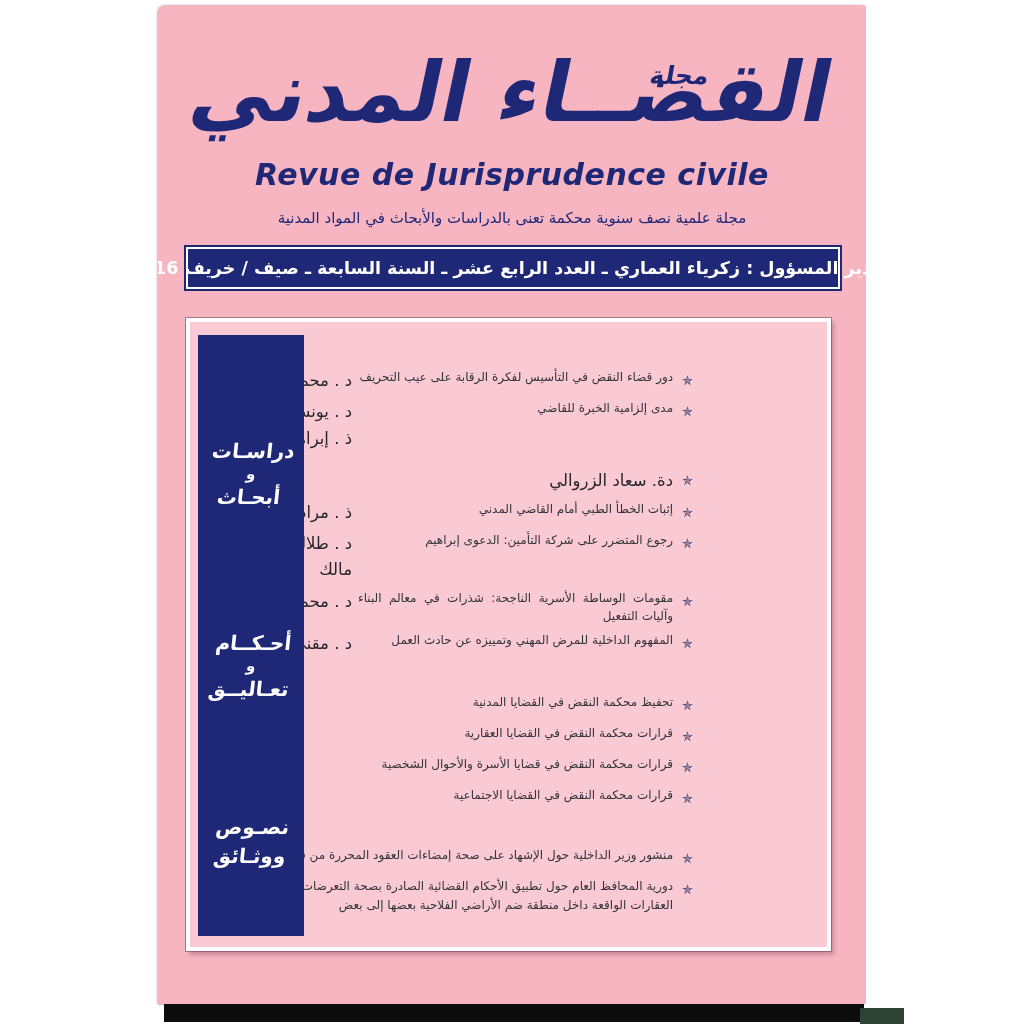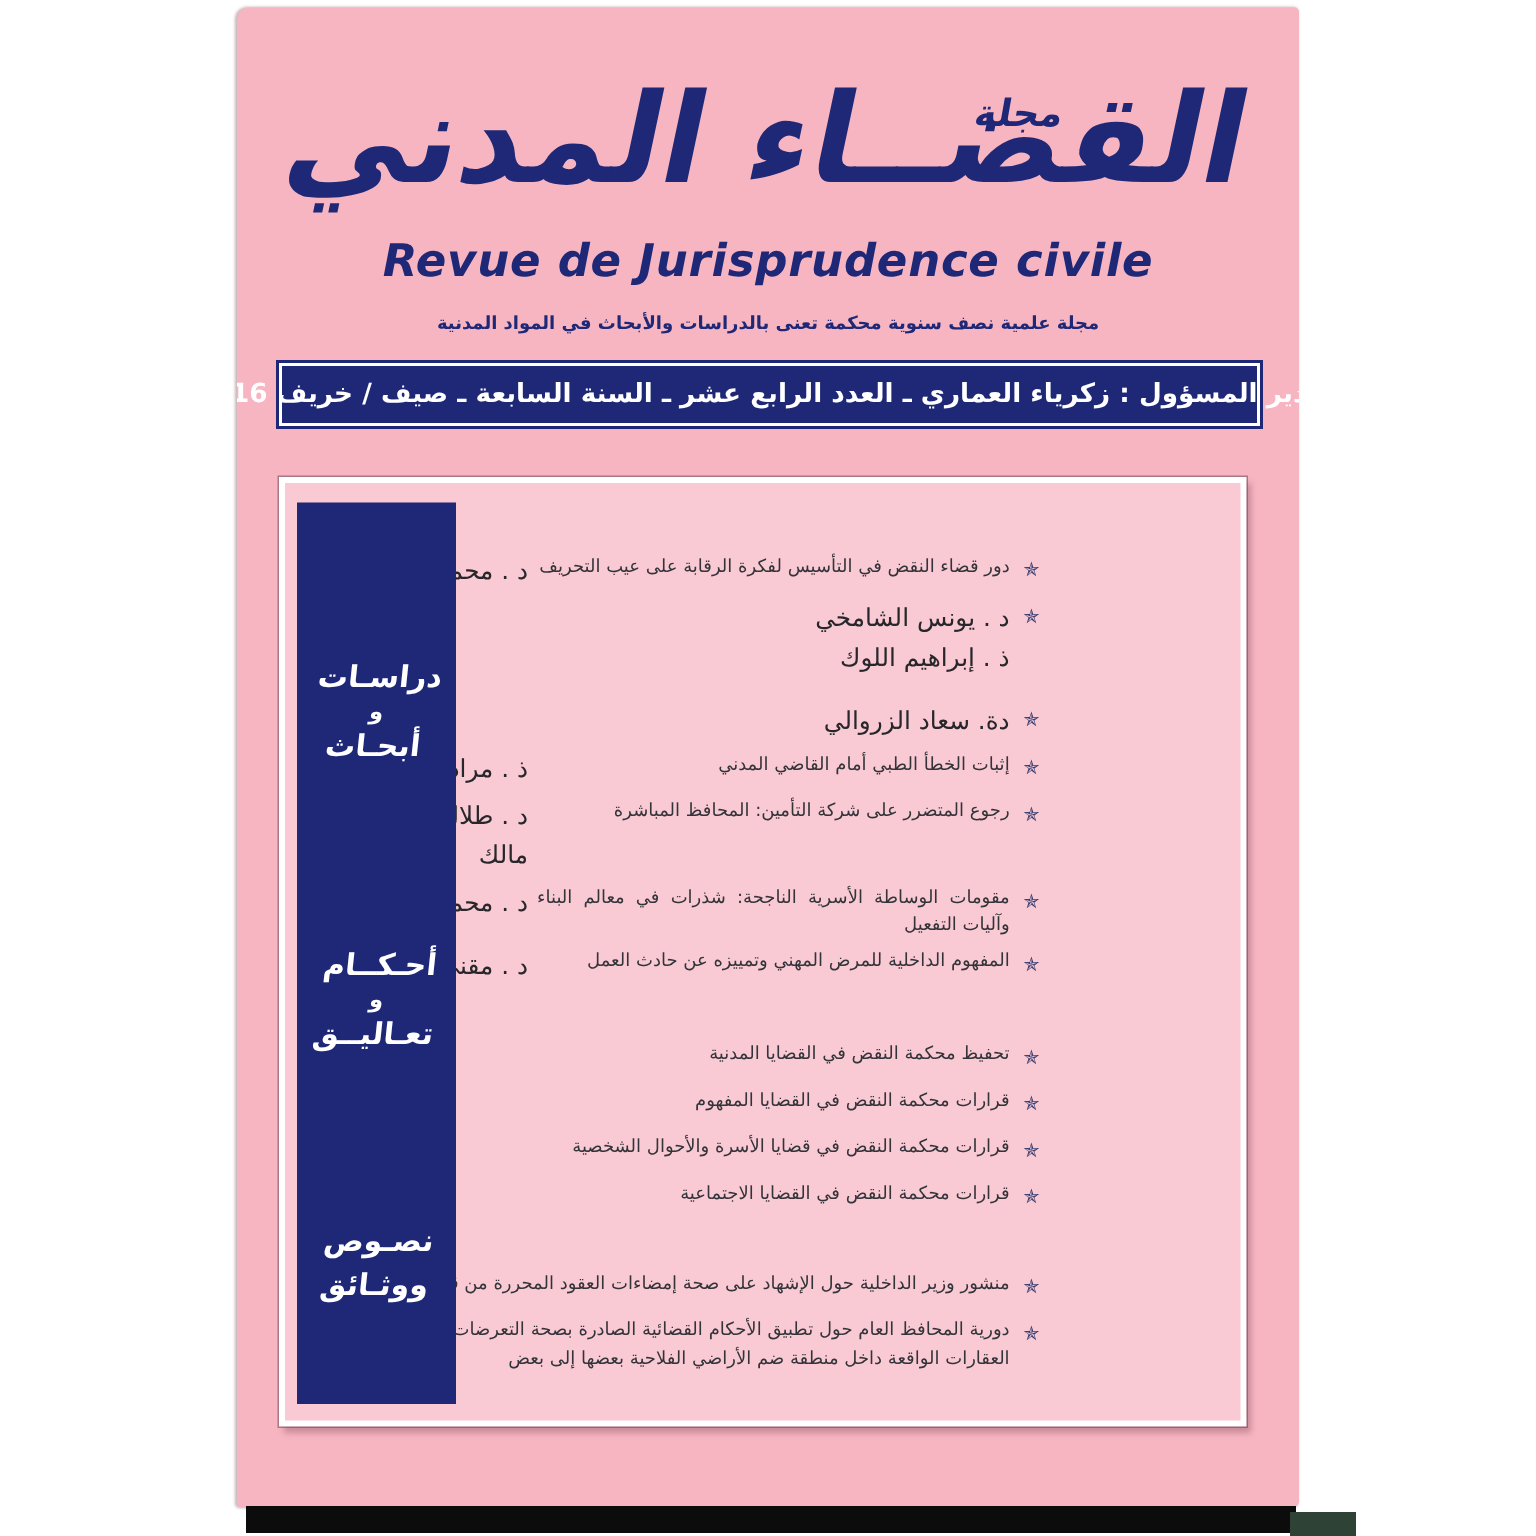--- a/index.html
+++ b/index.html
@@ -46,21 +46,21 @@
     transform:skewX(-12deg);
     white-space:nowrap;
   }
   .subtitle-fr{
     margin-top:19px;
     font-size:30px; font-weight:bold; font-style:italic;
     color:var(--navy); letter-spacing:.5px;
   }
   .tagline{
     direction:rtl; margin-top:14px;
-    font-size:12px; font-weight:bold; color:var(--navy);
+    font-size:15px; font-weight:normal; color:var(--navy);
     line-height:1.65;
   }
   
   .director-bar{
     direction:rtl;
     margin:16px 26px 0 28px; height:42px;
     background:var(--navy);
     border:2px solid var(--white);
     outline:2px solid var(--navy);
     display:flex; align-items:center; justify-content:center;
@@ -153,41 +153,42 @@
 
     <div class="row">
       <span class="bullet">✯</span>
       <div class="item-title">دور قضاء النقض في التأسيس لفكرة الرقابة على عيب التحريف</div>
       <div class="authors">
         <div>د . محمد نعناني</div>
       </div>
     </div>
     <div class="row">
       <span class="bullet">✯</span>
+      <div class="item-title">مدى إلزامية الخبرة للقاضي</div>
       <div class="authors">
         <div>د . يونس الشامخي</div>
         <div>ذ . إبراهيم اللوك</div>
       </div>
     </div>
     <div class="row gap-top">
       <span class="bullet">✯</span>
       <div class="authors">
         <div>دة. سعاد الزروالي</div>
       </div>
     </div>
     <div class="row">
       <span class="bullet">✯</span>
       <div class="item-title">إثبات الخطأ الطبي أمام القاضي المدني</div>
       <div class="authors">
         <div>ذ . مراد المدني</div>
       </div>
     </div>
     <div class="row">
       <span class="bullet">✯</span>
-      <div class="item-title">رجوع المتضرر على شركة التأمين: المحافظ المباشرة</div>
+      <div class="item-title">رجوع المتضرر على شركة التأمين: الدعوى إبراهيم</div>
       <div class="authors">
         <div>د . طلال حسين أبو مالك</div>
       </div>
     </div>
     <div class="row">
       <span class="bullet">✯</span>
       <div class="item-title">مقومات الوساطة الأسرية الناجحة: شذرات في معالم البناء وآليات التفعيل</div>
       <div class="authors">
         <div>د . محمد المهدي</div>
       </div>
@@ -199,21 +200,21 @@
         <div>د . مقني بن عمار</div>
       </div>
     </div>
 
     <div class="row section-gap">
       <span class="bullet">✯</span>
       <div class="item-title">تحفيظ محكمة النقض في القضايا المدنية</div>
     </div>
     <div class="row">
       <span class="bullet">✯</span>
-      <div class="item-title">قرارات محكمة النقض في القضايا المفهوم</div>
+      <div class="item-title">قرارات محكمة النقض في القضايا العقارية</div>
     </div>
     <div class="row">
       <span class="bullet">✯</span>
       <div class="item-title">قرارات محكمة النقض في قضايا الأسرة والأحوال الشخصية</div>
     </div>
     <div class="row">
       <span class="bullet">✯</span>
       <div class="item-title">قرارات محكمة النقض في القضايا الاجتماعية</div>
     </div>
 

